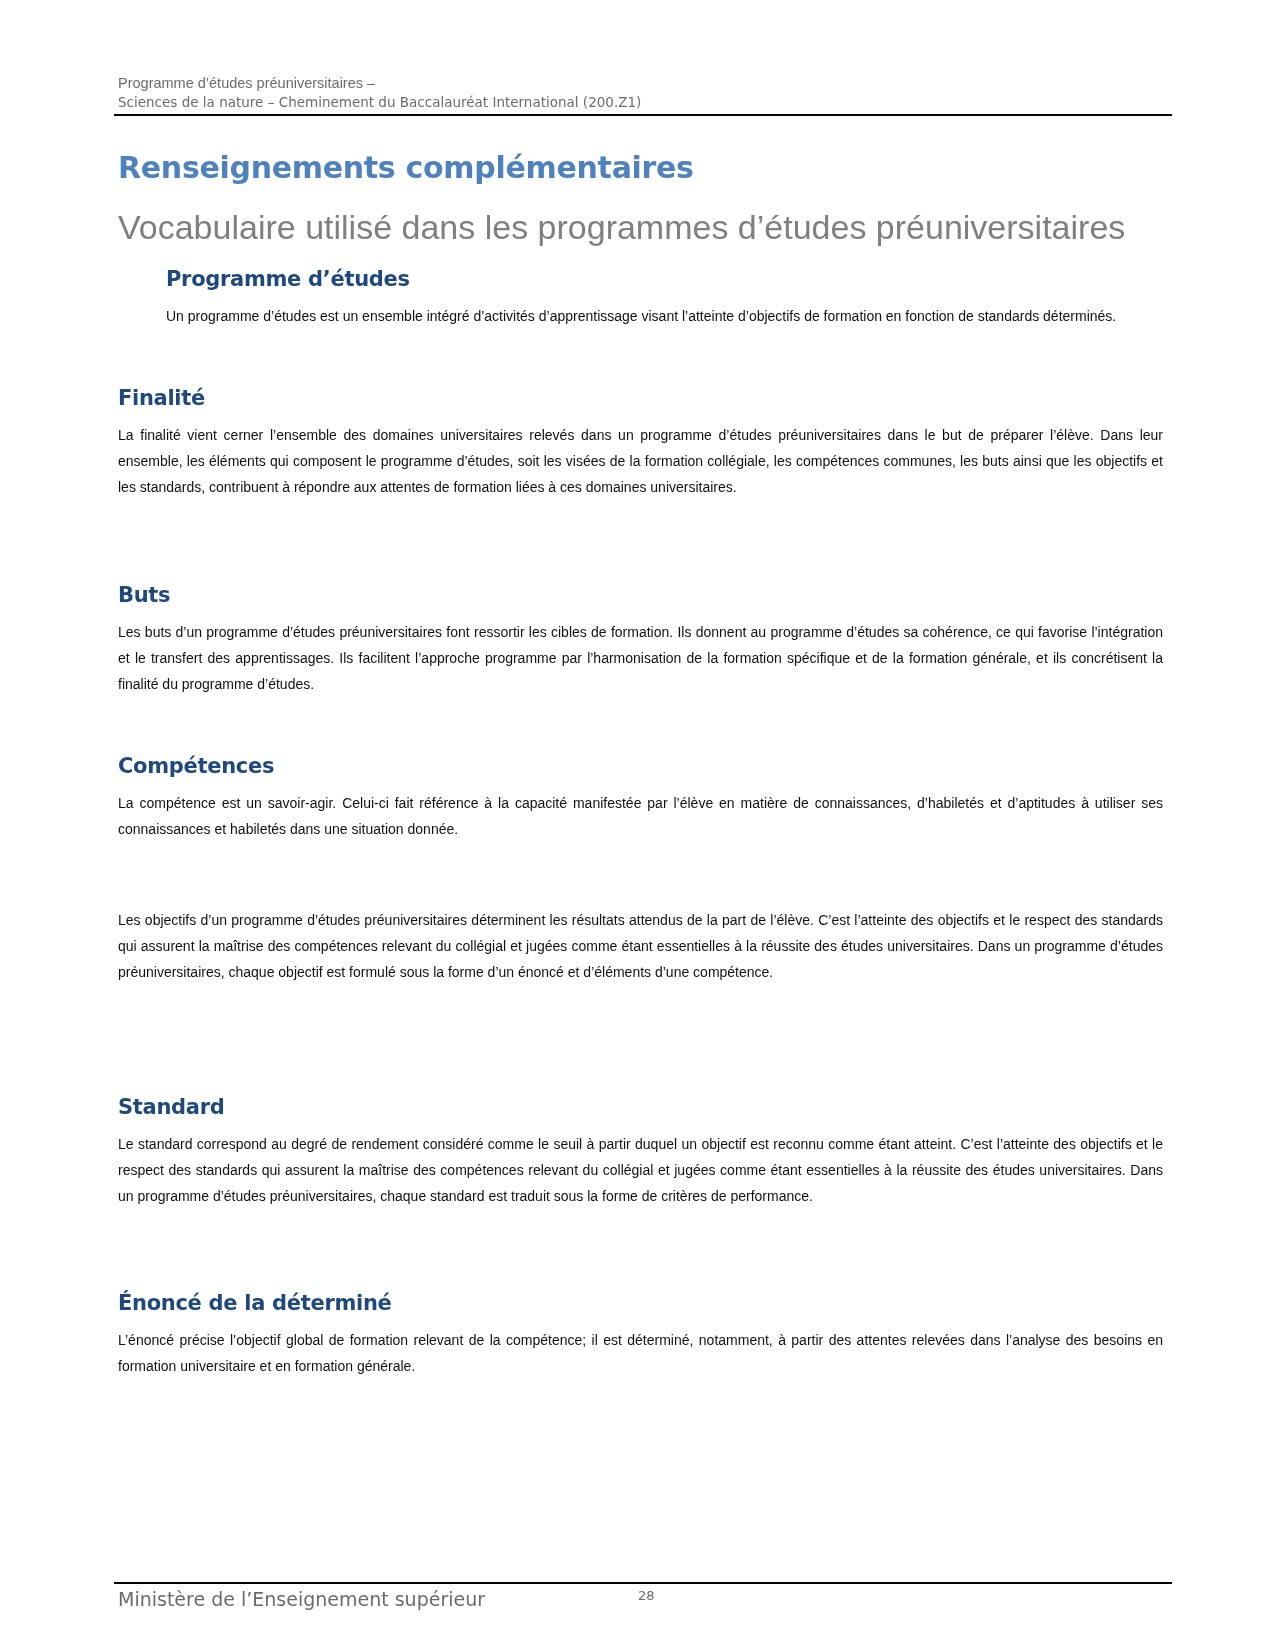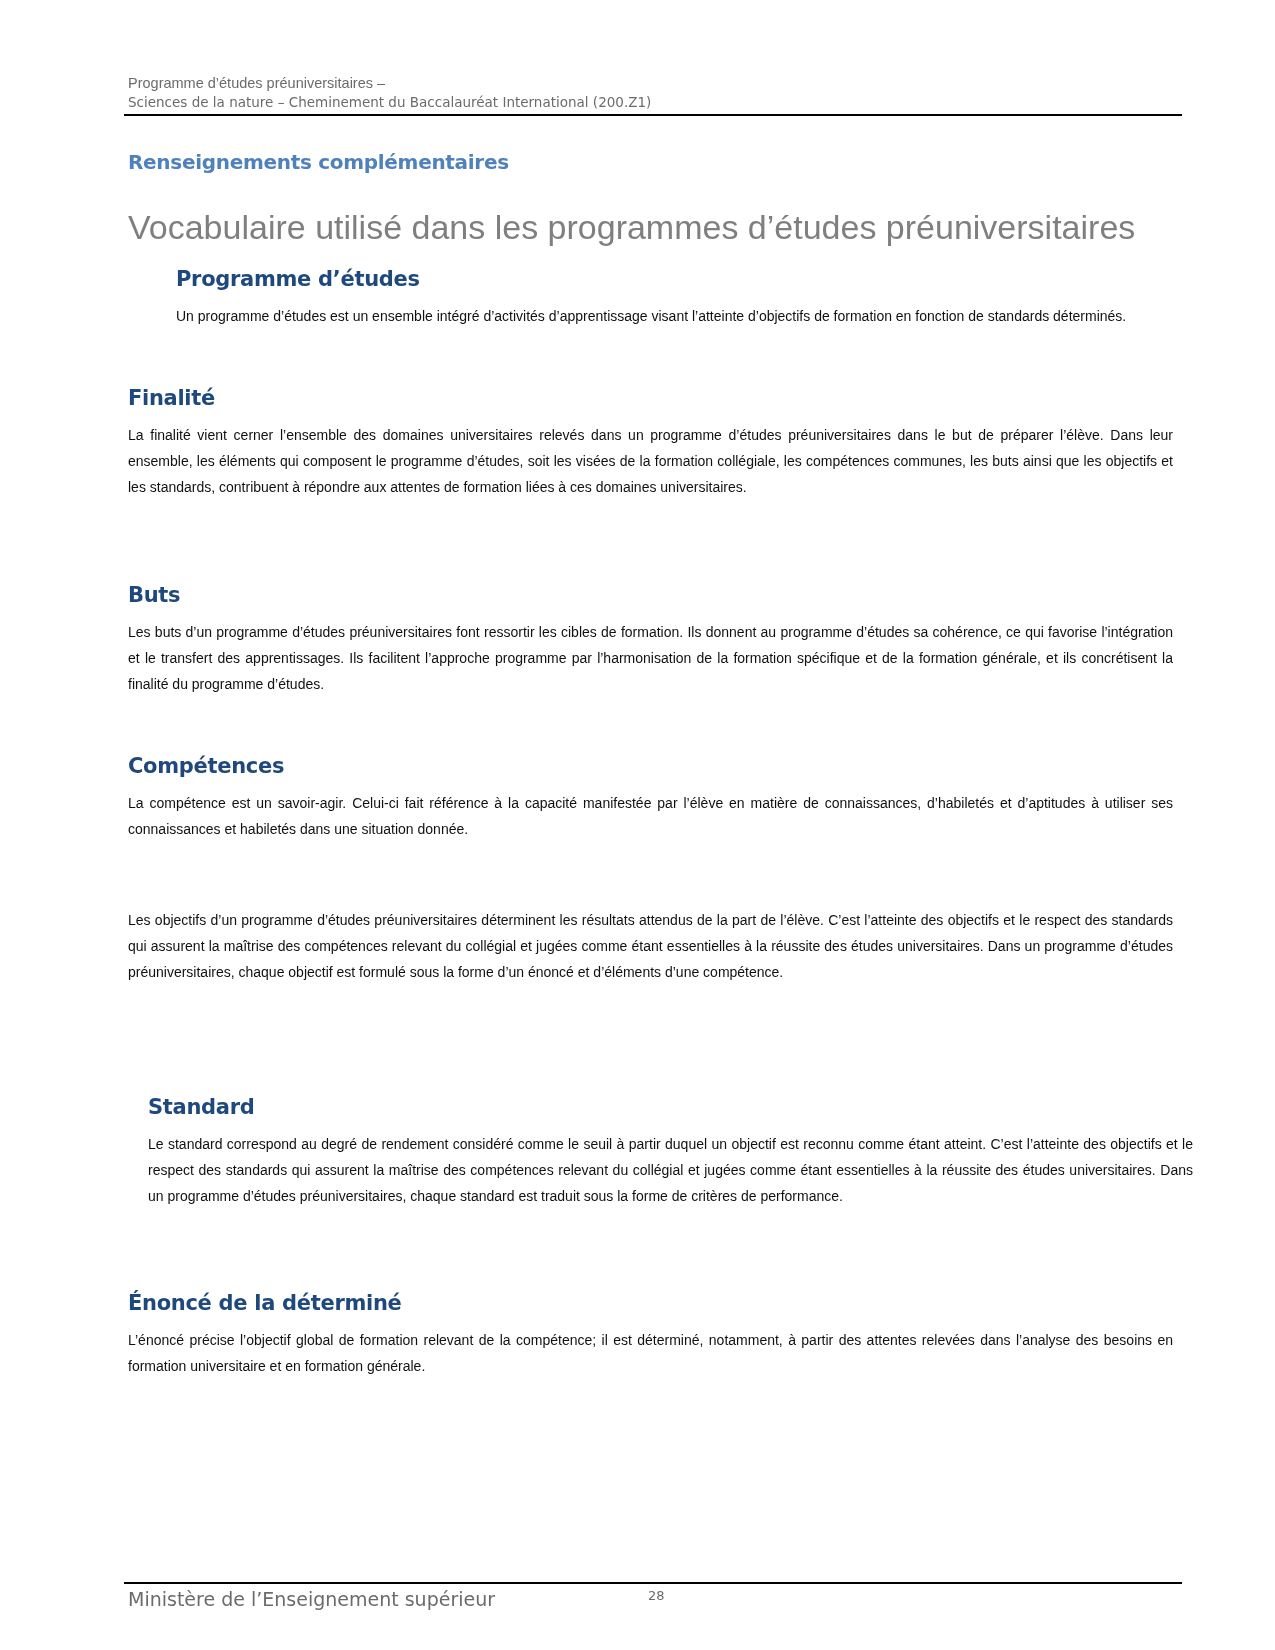--- a/index.html
+++ b/index.html
@@ -1,24 +1,24 @@
 <!DOCTYPE html>
 <html><head>
 <meta charset="utf-8">
 <style>
   html, body { margin: 0; padding: 0; background: #ffffff; }
   body { width: 1275px; height: 1650px; position: relative; overflow: hidden;
          font-family: "Liberation Sans", sans-serif; color: #000; }
-  .page { position: absolute; left: 16px; top: 0; width: 1169px; height: 1650px; }
+  .page { position: absolute; left: 6px; top: 0; width: 1169px; height: 1650px; }
   .running-header { position: absolute; left: 112px; top: 74px; width: 1054px;
                     font-family: "DejaVu Sans", sans-serif; font-size: 13.5px; color: #6b6b6b; line-height: 19px; }
   .running-header .l1 { font-family: "Liberation Sans", sans-serif; font-size: 14.5px; }
   .header-rule { position: absolute; left: 108px; top: 114px; width: 1058px; height: 2px; background: #000; }
   .h1 { position: absolute; left: 112px; top: 150px; font-family: "DejaVu Sans", sans-serif;
-        font-weight: bold; font-size: 20px; color: #4f81bd; letter-spacing: -0.3px; }
+        font-weight: bold; font-size: 30px; color: #4f81bd; letter-spacing: -0.3px; }
   .subtitle { position: absolute; left: 112px; top: 208px; font-family: "Liberation Sans", sans-serif;
               font-size: 34px; color: #7f7f7f; }
   .section { position: absolute; left: 112px; width: 1045px; }
   .section h2 { margin: 0; font-family: "DejaVu Sans", sans-serif; font-weight: bold; font-size: 21px;
                 color: #1f497d; letter-spacing: -0.3px; line-height: 28px; }
   .section p { margin: 10px 0 0 0; font-family: "Liberation Sans", sans-serif; font-size: 14px;
                line-height: 26px; text-align: justify; color: #111; }
   .footer-rule { position: absolute; left: 108px; top: 1582px; width: 1058px; height: 2px; background: #000; }
   .footer-left { position: absolute; left: 112px; top: 1588px; font-family: "DejaVu Sans", sans-serif;
                  font-size: 19px; color: #6b6b6b; }
@@ -56,21 +56,21 @@
 
   <div class="section" style="top:581px;">
     <h2>Buts</h2>
     <p>Les buts d’un programme d’études préuniversitaires font ressortir les cibles de formation. Ils donnent au programme d’études sa cohérence, ce qui favorise l’intégration et le transfert des apprentissages. Ils facilitent l’approche programme par l’harmonisation de la formation spécifique et de la formation générale, et ils concrétisent la finalité du programme d’études.</p>
   </div>
 
   <div class="section" style="top:897px;">
     <p>Les objectifs d’un programme d’études préuniversitaires déterminent les résultats attendus de la part de l’élève. C’est l’atteinte des objectifs et le respect des standards qui assurent la maîtrise des compétences relevant du collégial et jugées comme étant essentielles à la réussite des études universitaires. Dans un programme d’études préuniversitaires, chaque objectif est formulé sous la forme d’un énoncé et d’éléments d’une compétence.</p>
   </div>
 
-  <div class="section" style="top:1093px;margin-left:20px;">
+  <div class="section" style="top:1093px;">
     <h2>Standard</h2>
     <p>Le standard correspond au degré de rendement considéré comme le seuil à partir duquel un objectif est reconnu comme étant atteint. C’est l’atteinte des objectifs et le respect des standards qui assurent la maîtrise des compétences relevant du collégial et jugées comme étant essentielles à la réussite des études universitaires. Dans un programme d’études préuniversitaires, chaque standard est traduit sous la forme de critères de performance.</p>
   </div>
 
   <div class="section" style="top:1289px;">
     <h2>Énoncé de la déterminé</h2>
     <p>L’énoncé précise l’objectif global de formation relevant de la compétence; il est déterminé, notamment, à partir des attentes relevées dans l’analyse des besoins en formation universitaire et en formation générale.</p>
   </div>
 
   <div class="footer-rule"></div>

